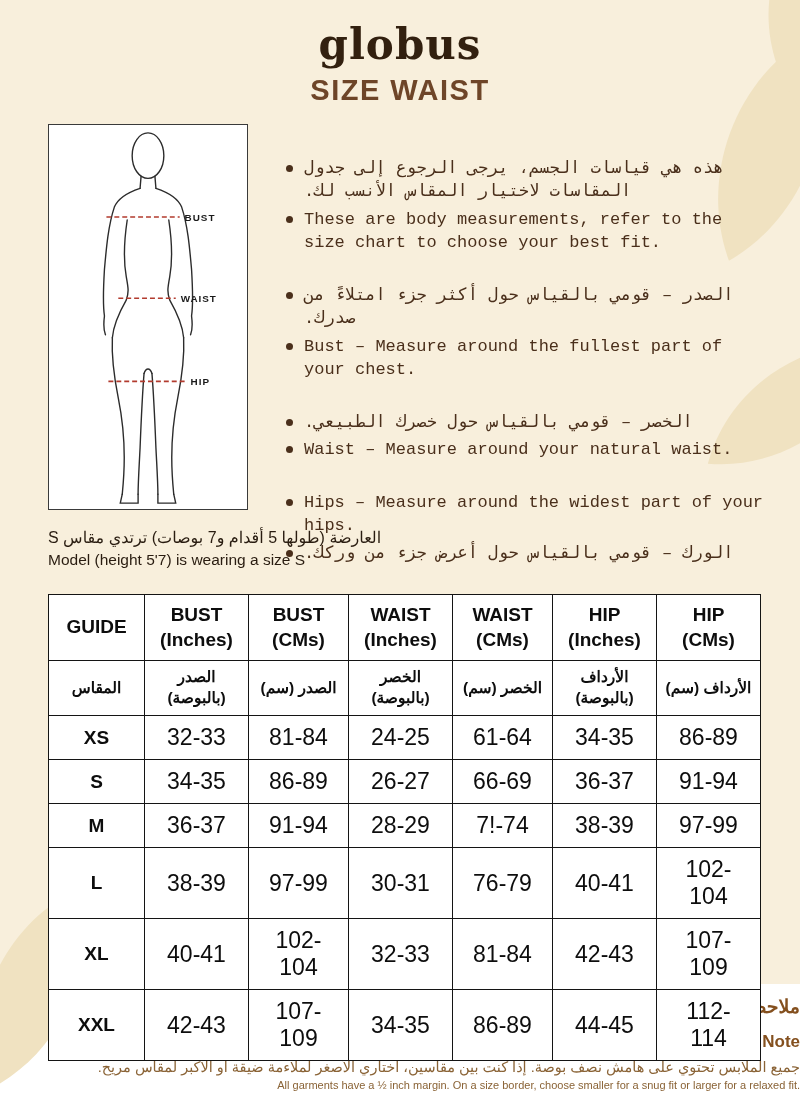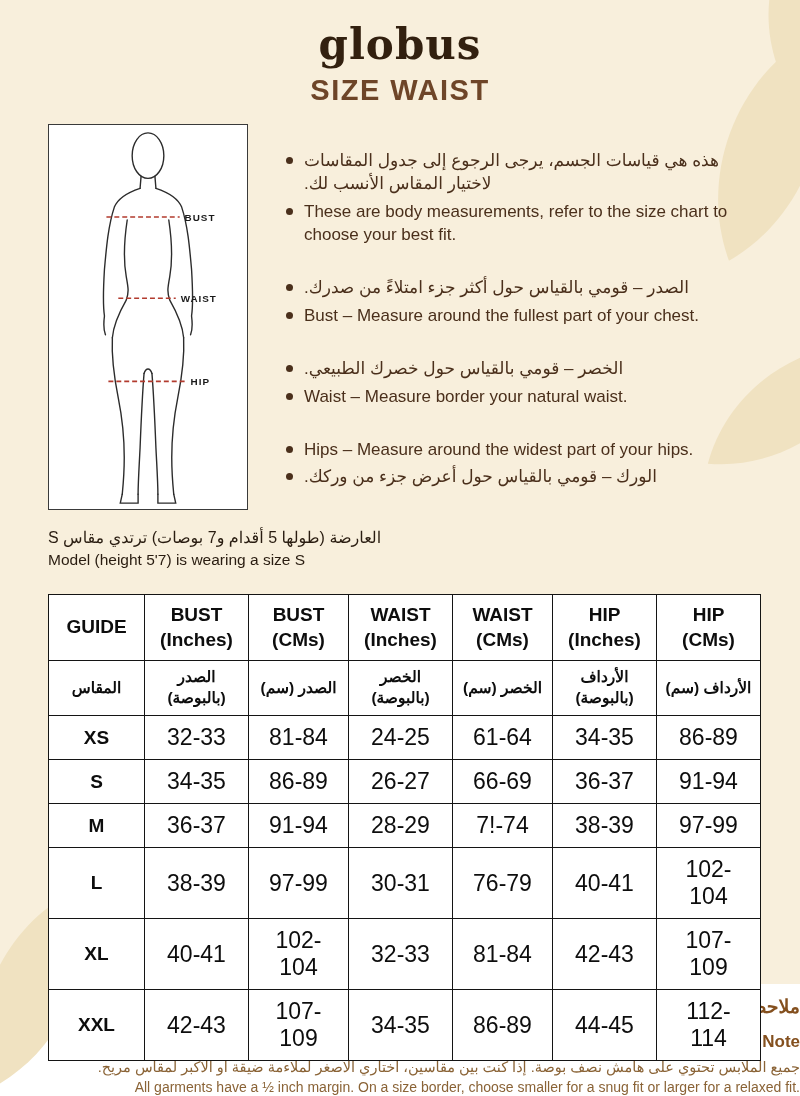--- a/index.html
+++ b/index.html
@@ -26,21 +26,21 @@
     text-align:center; font-weight:800; font-size:29px;
     color:#6e4528; letter-spacing:1.5px;
   }
 
   .figure-box {
     position:absolute; left:48px; top:124px; width:200px; height:386px;
     background:#ffffff; border:1.5px solid #3a3a3a; z-index:3; box-sizing:border-box;
   }
   .figure-box svg { display:block; width:100%; height:100%; }
 
-  .instructions { position:absolute; left:286px; top:150px; width:478px; z-index:3; }
+  .instructions { position:absolute; left:286px; top:158px; width:478px; z-index:3;font-family:Liberation Mono, monospace; }
   .inst-group { margin-bottom:30px; }
   .inst-line { display:flex; margin-bottom:5px; color:#4a2f1b; font-size:17px; line-height:1.35; }
   .dot { width:7px; height:7px; border-radius:50%; background:#4a2f1b; margin:7px 11px 0 0; flex:none; }
   .txt { flex:1; }
   .ar { direction:rtl; text-align:left; }
 
   .model-note { position:absolute; left:48px; top:528px; z-index:3; color:#291c10; }
   .model-ar { direction:rtl; text-align:left; font-size:16px; margin-bottom:4px; }
   .model-en { font-size:15.5px; }
 
@@ -57,21 +57,21 @@
   .td-val { font-size:23px; padding:8px 16px; }
 
   .note-band {
     position:absolute; left:0; top:984px; width:800px; height:112px;
     background:#ffffff; text-align:right; box-sizing:border-box;
   }
   .note-inner { position:relative; z-index:2; padding-top:11px; }
   .note-title-ar { font-size:19px; font-weight:700; color:#84501f; direction:rtl; }
   .note-title-en { font-size:17px; font-weight:700; color:#84501f; margin-top:14px; }
   .note-body-ar { font-size:14.5px; color:#8a6336; margin-top:7px; direction:rtl; }
-  .note-body-en { font-size:14px; color:#8a6336; margin-top:4px;margin-left:19px; }
+  .note-body-en { font-size:11px; color:#8a6336; margin-top:4px;margin-left:19px; }
 </style>
 </head>
 <body>
 
 <div class="page">
 
   <div class="leaf leaf-1">
     <svg viewBox="0 0 100 160">
         <path d="M50,0 C88,45 88,115 50,160 C12,115 12,45 50,0 Z" fill="#f0e2c1"></path>
       </svg>
@@ -145,21 +145,21 @@
         <span class="txt">Bust – Measure around the fullest part of your chest.</span>
       </div>
     </div>
     <div class="inst-group">
       <div class="inst-line">
         <span class="dot"></span>
         <span class="txt ar">الخصر – قومي بالقياس حول خصرك الطبيعي.</span>
       </div>
       <div class="inst-line">
         <span class="dot"></span>
-        <span class="txt">Waist – Measure border your natural waist.</span>
+        <span class="txt">Waist – Measure around your natural waist.</span>
       </div>
     </div>
     <div class="inst-group">
       <div class="inst-line">
         <span class="dot"></span>
         <span class="txt">Hips – Measure around the widest part of your hips.</span>
       </div>
       <div class="inst-line">
         <span class="dot"></span>
         <span class="txt ar">الورك – قومي بالقياس حول أعرض جزء من وركك.</span>

